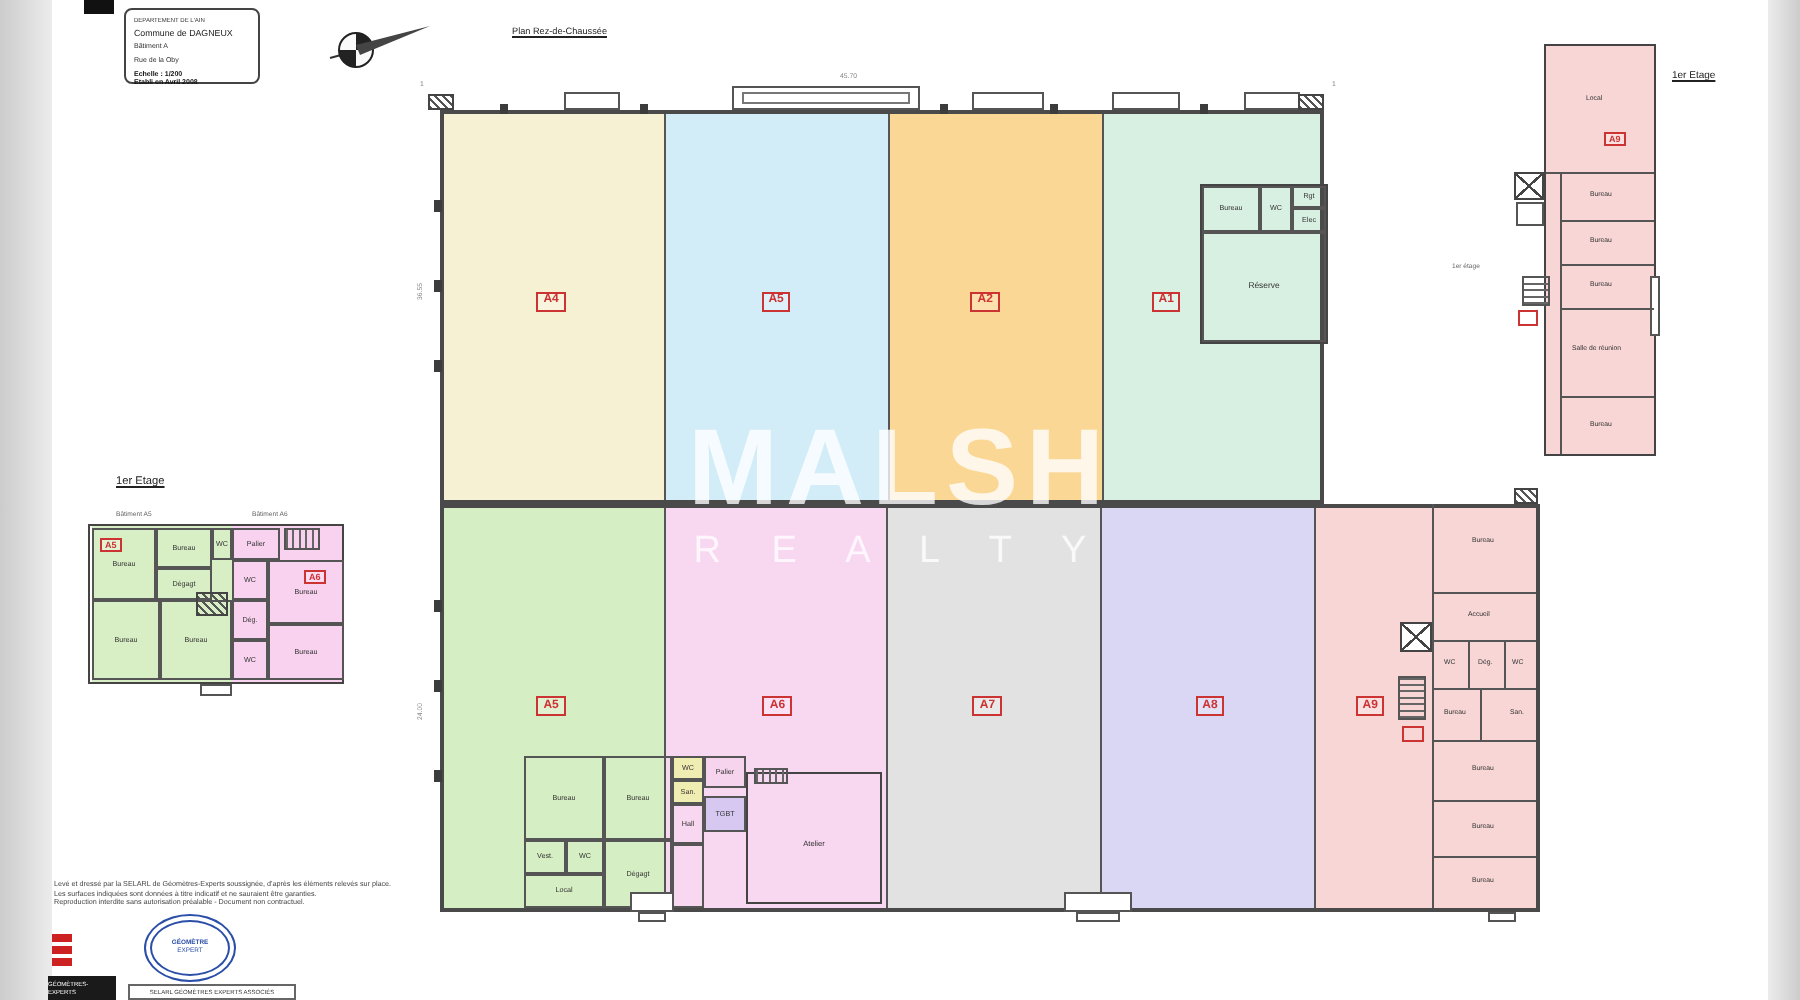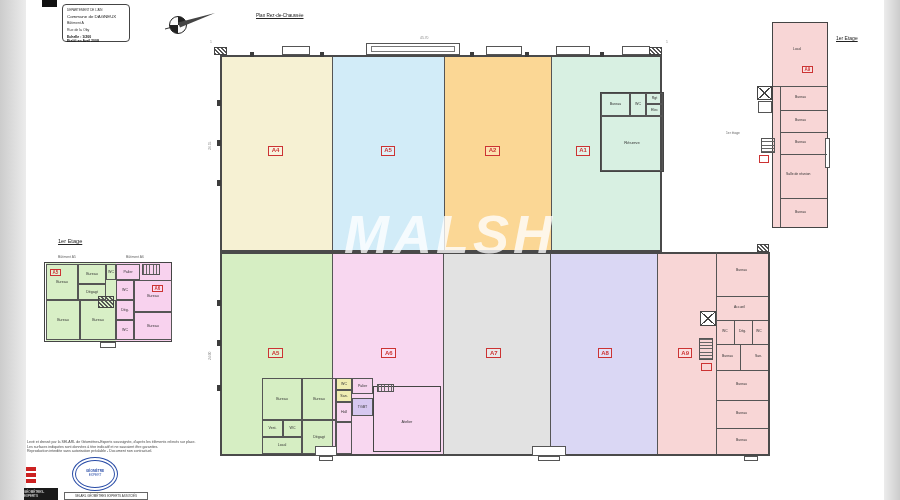--- a/index.html
+++ b/index.html
@@ -174,22 +174,23 @@
   <div class="dim" style="left:756px;top:329px;color:#333;">WC</div>
   <div class="dim" style="left:722px;top:354px;color:#333;">Bureau</div>
   <div class="dim" style="left:755px;top:354px;color:#333;">San.</div>
   <div class="dim" style="left:736px;top:382px;color:#333;">Bureau</div>
   <div class="dim" style="left:736px;top:411px;color:#333;">Bureau</div>
   <div class="dim" style="left:736px;top:438px;color:#333;">Bureau</div>
   <div class="elev" style="left:700px;top:311px;width:16px;height:15px;"></div>
   <div class="stairsv" style="left:699px;top:338px;width:14px;height:22px;"></div>
   <div class="abs" style="left:701px;top:363px;width:9px;height:6px;border:0.8px solid #c33;z-index:24;"></div>
 
-  <div class="wm" style="left:325px;top:203px;width:250px;font-style:italic;">
+  <div class="wm" style="left:325px;top:203px;width:250px;">
     <div style="font-size:54px;font-weight:bold;letter-spacing:4px;color:rgba(255,255,255,0.78);">MALSH</div>
+    <div style="font-size:19px;letter-spacing:10px;margin-top:0px;color:rgba(255,255,255,0.78);">R E A L T Y</div>
   </div>
 
   <div class="floor-title" style="left:58px;top:238px;">1er Etage</div>
   <div class="cap" style="left:58px;top:255px;">Bâtiment A5</div>
   <div class="cap" style="left:126px;top:255px;">Bâtiment A6</div>
   <div class="roombox" style="left:44px;top:262px;width:128px;height:80px;background:#fff;z-index:4;"></div>
   <div class="abs" style="left: 46px; top: 263px; width: 70px; height: 78px; z-index: 5; background-color: rgb(216, 239, 198);"></div>
   <div class="abs" style="left: 116px; top: 263px; width: 55px; height: 78px; z-index: 5; background-color: rgb(248, 210, 238);"></div>
   <div class="room" style="left:46px;top:264px;width:32px;height:36px;">Bureau</div>
   <div class="zl sm" style="left:50px;top:269px;">A5</div>

